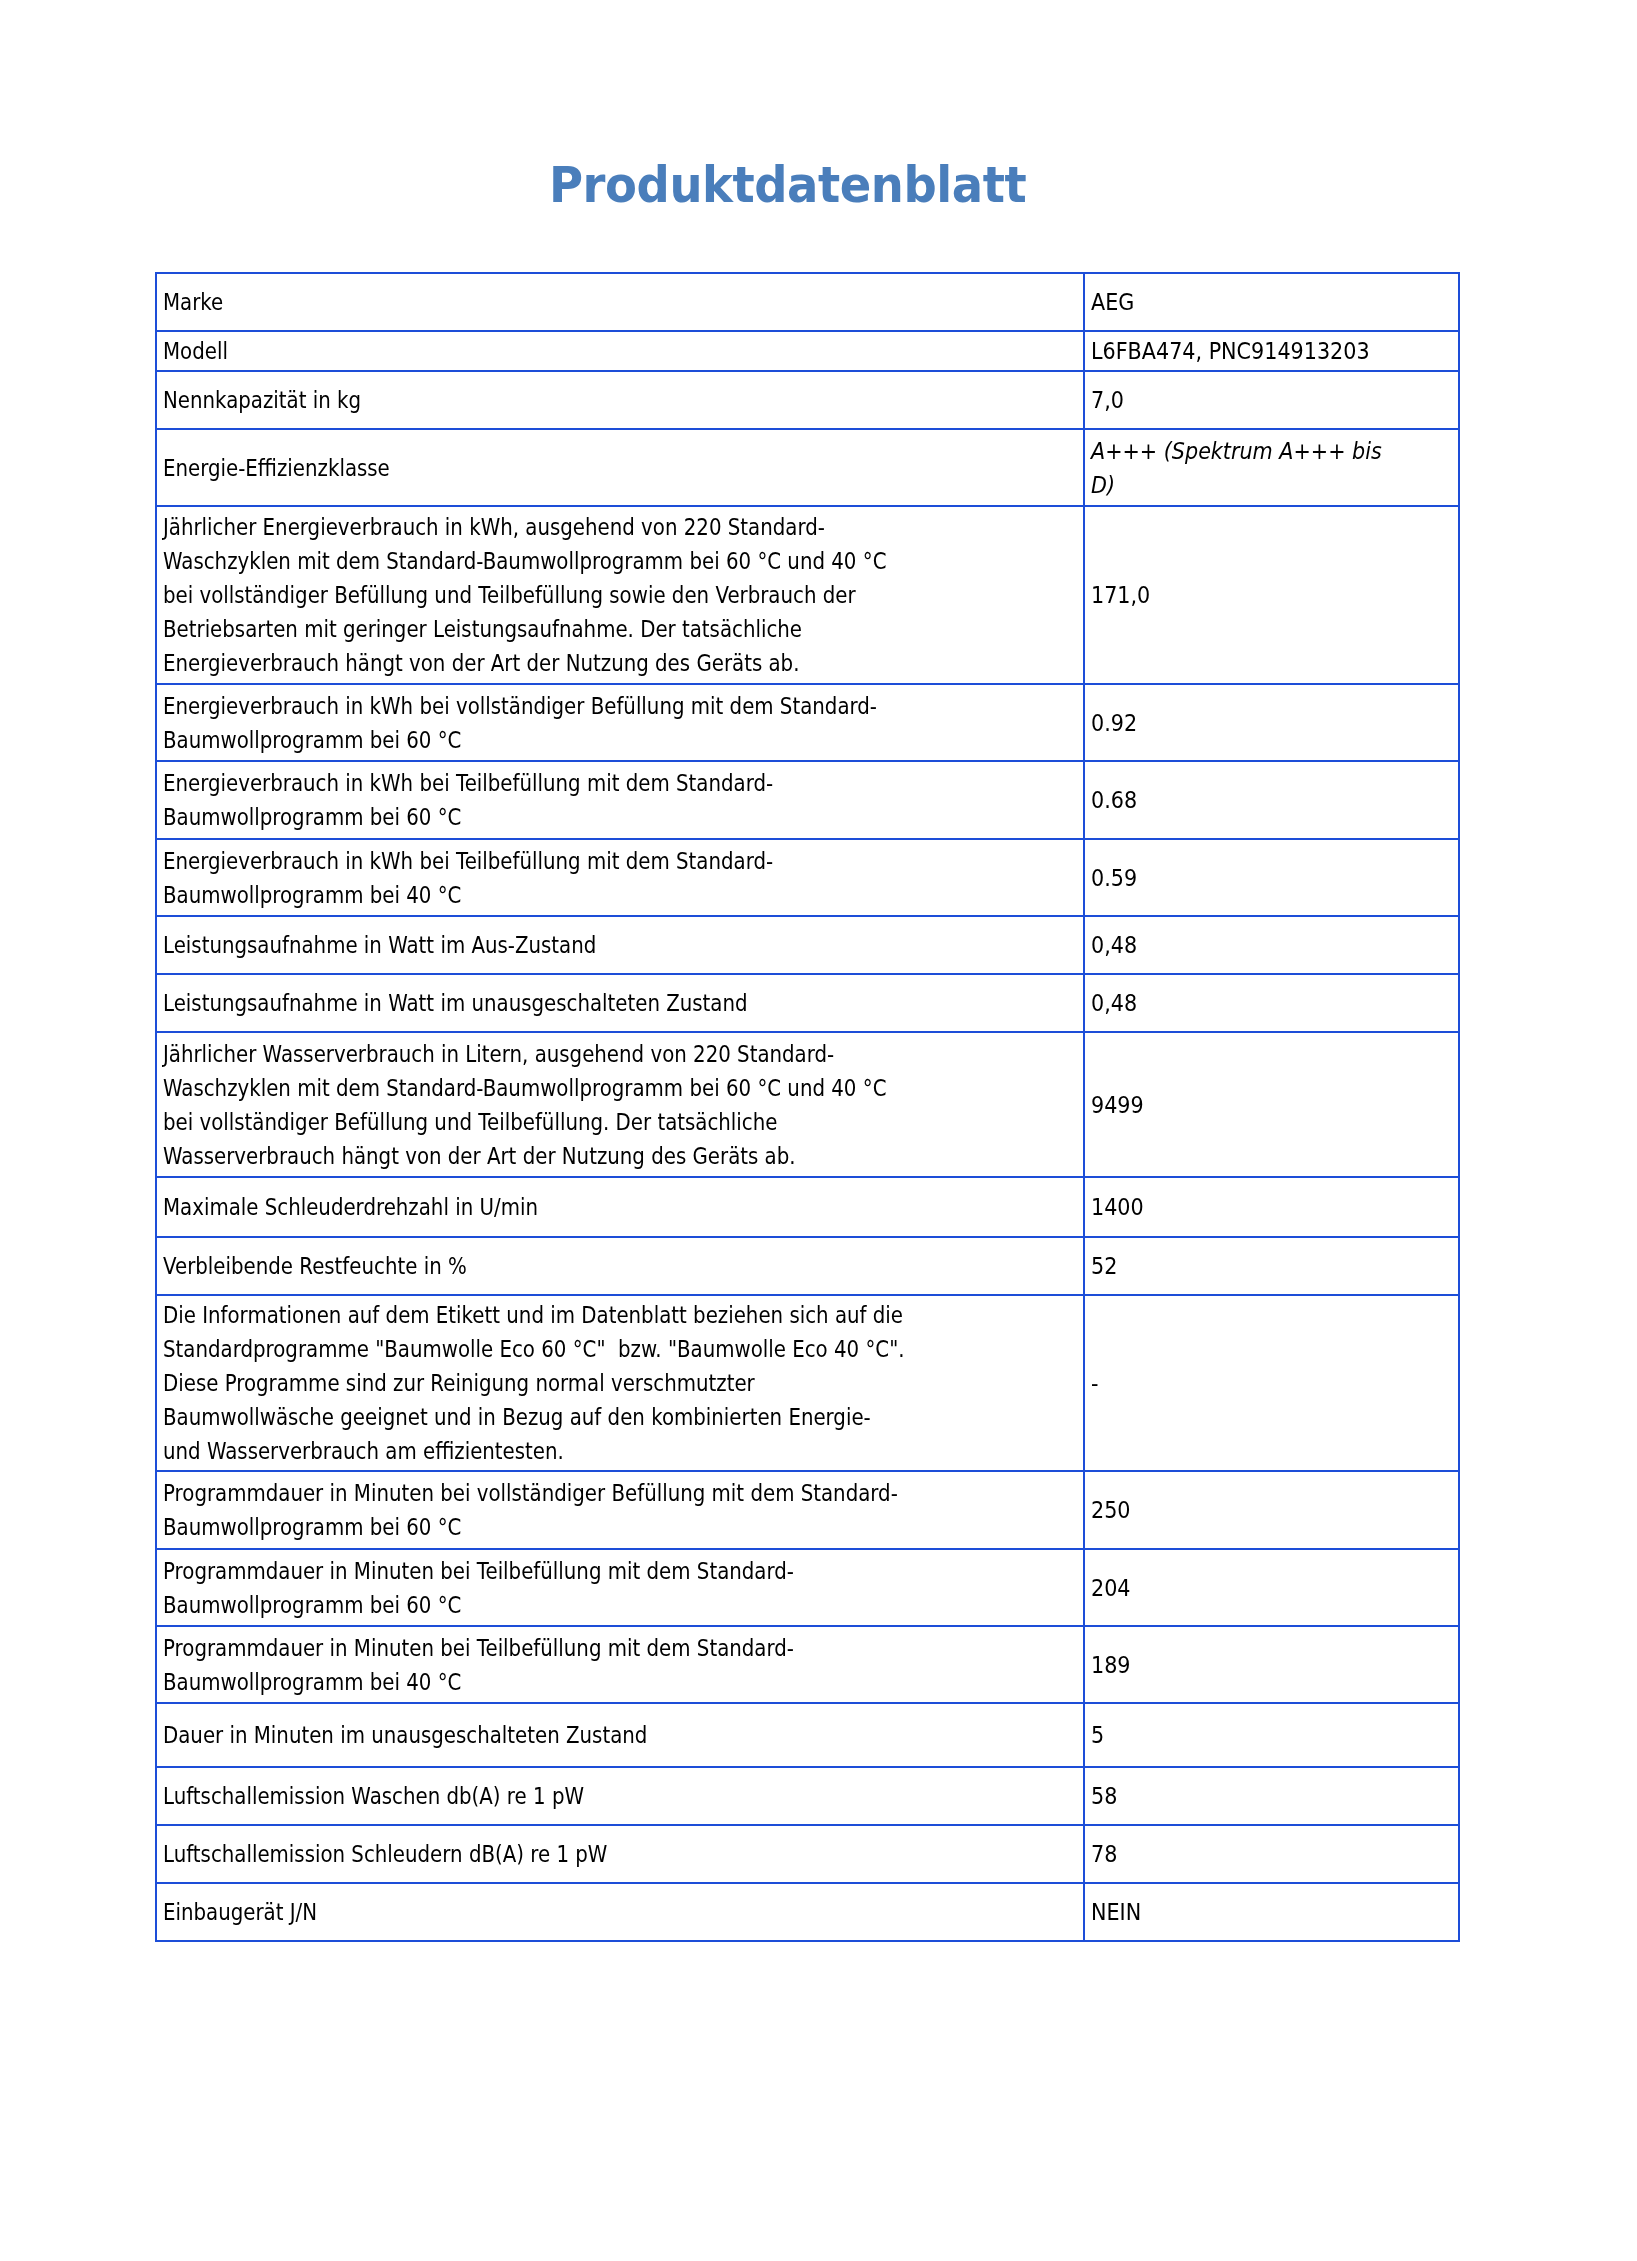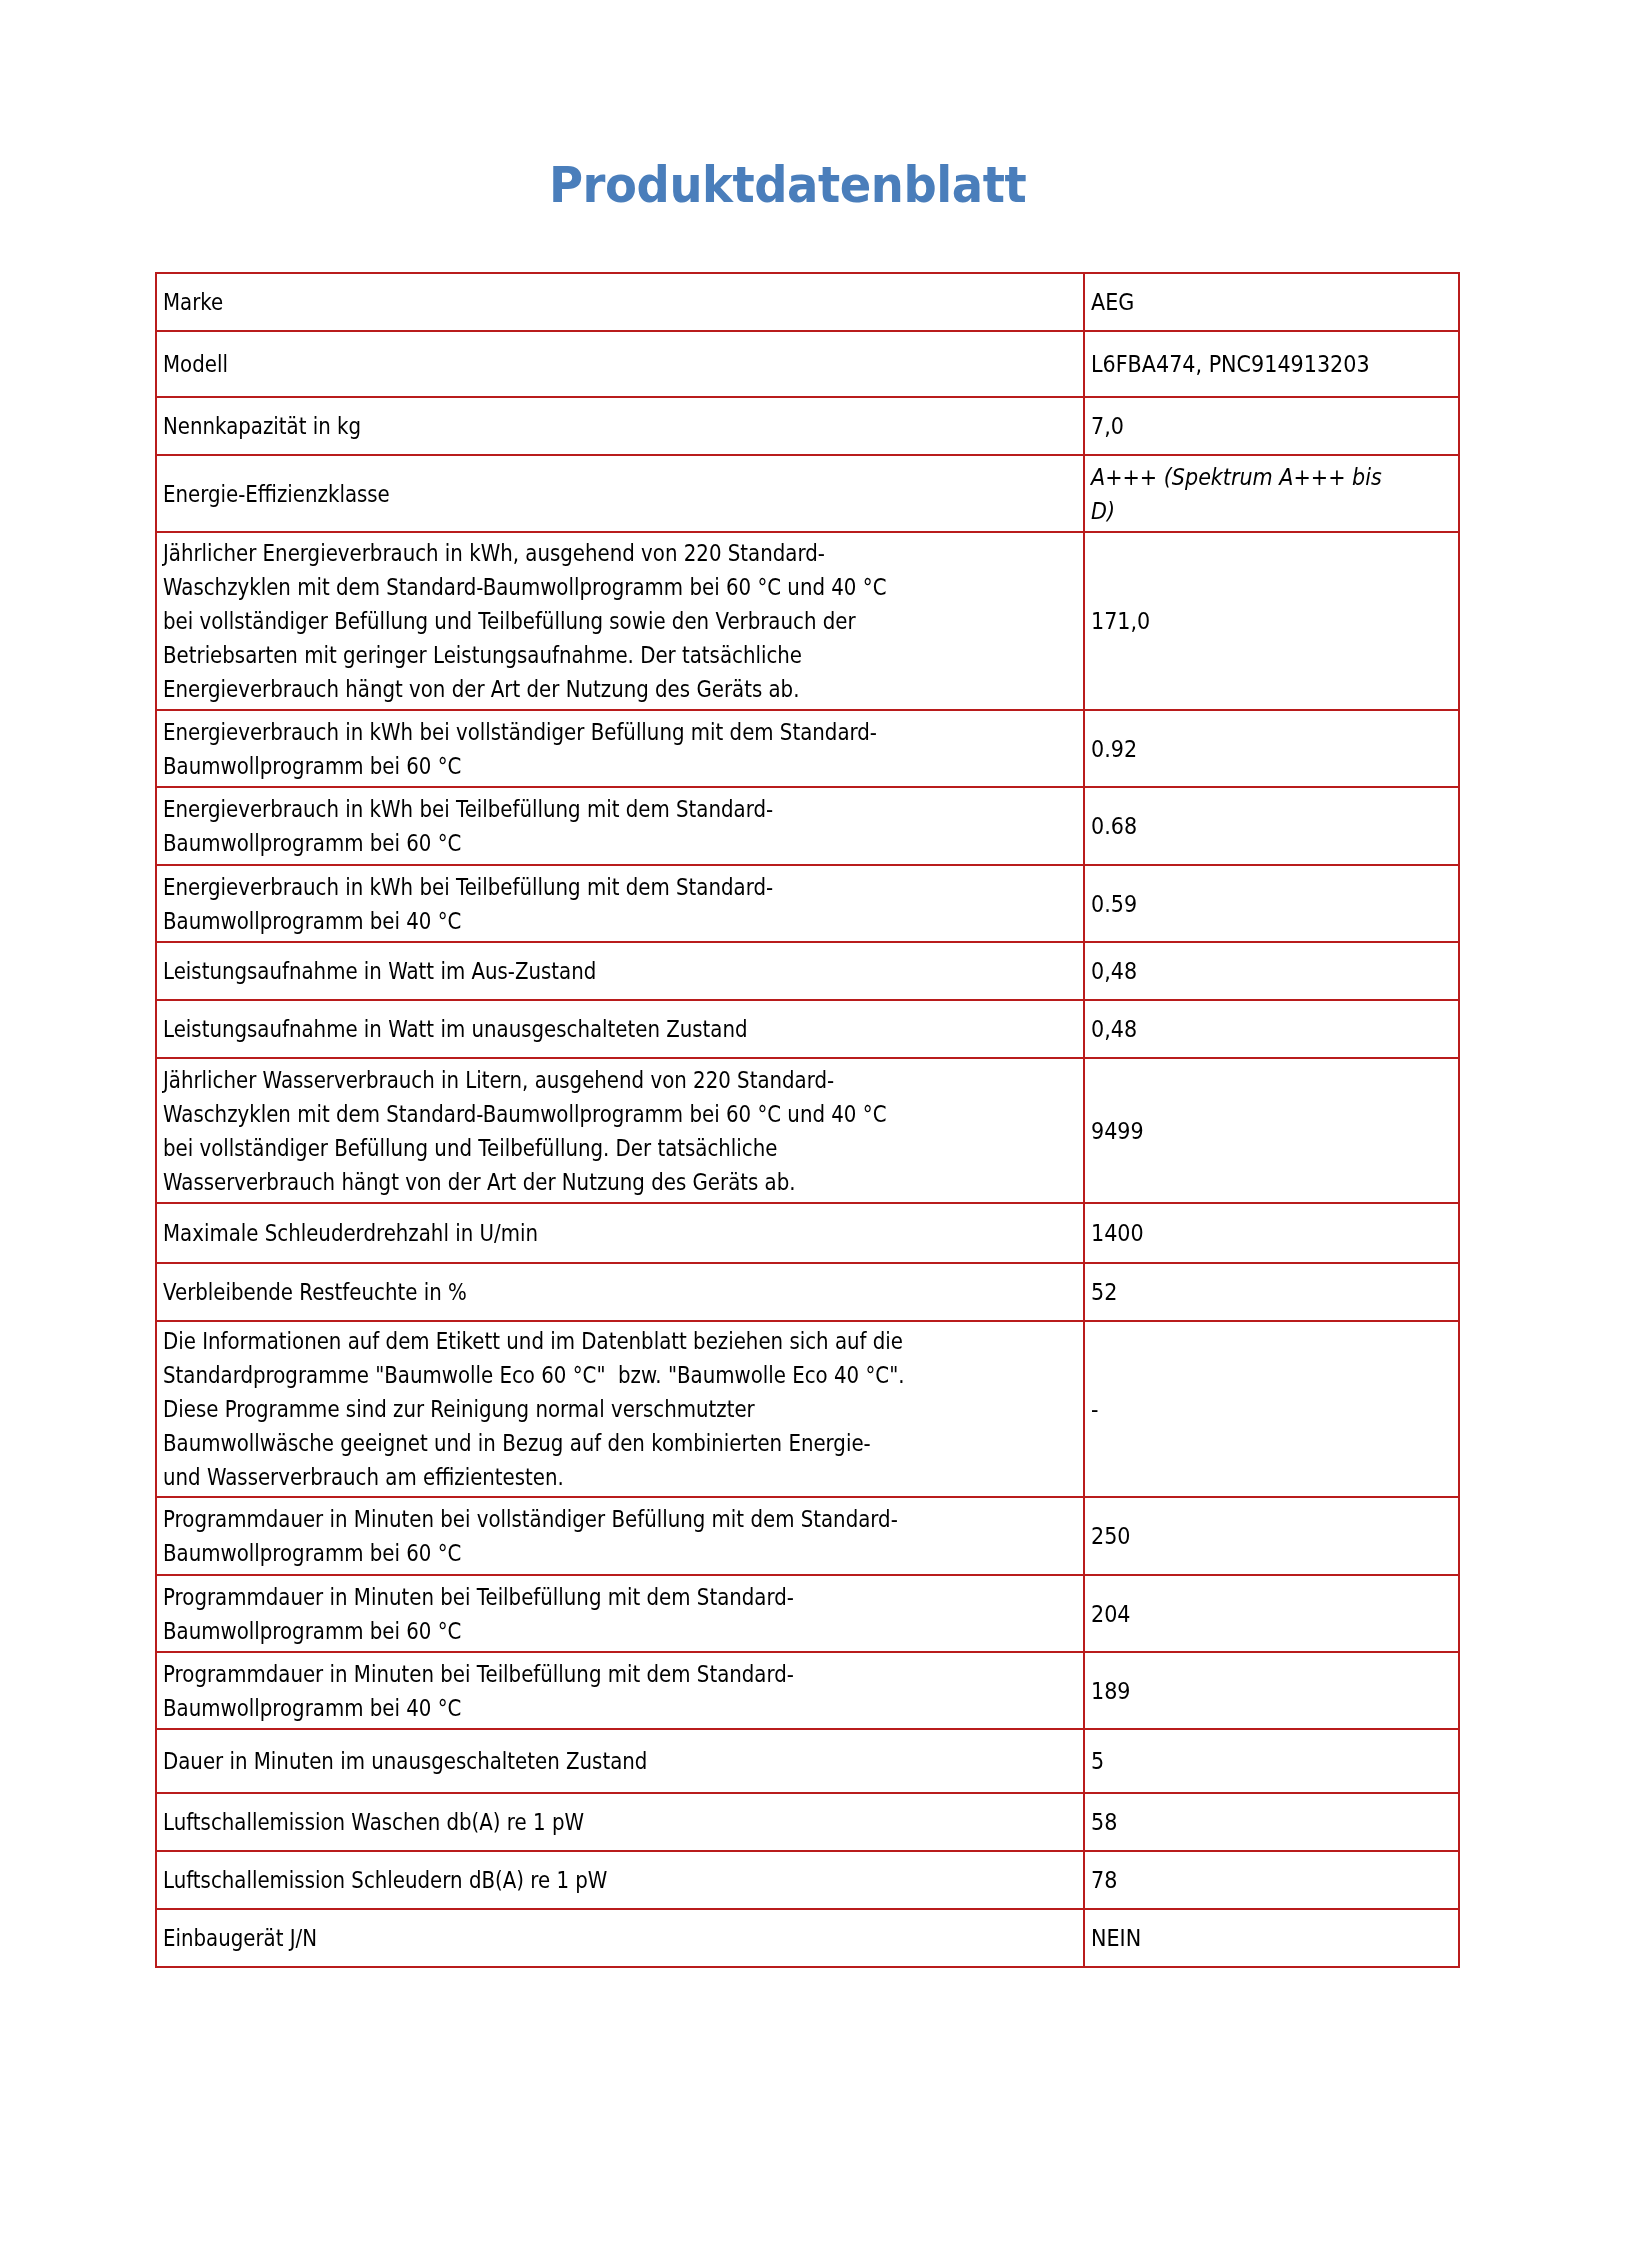--- a/index.html
+++ b/index.html
@@ -34,21 +34,21 @@
     position: absolute;
     left: 155px;
     top: 272px;
     width: 1303px;
     border-collapse: collapse;
     table-layout: fixed;
   }
   table.sheet col.c1 { width: 928px; }
   table.sheet col.c2 { width: 375px; }
   table.sheet td {
-    border: 2px solid #b91c1c;
+    border: 2px solid #1d4ed8;
     padding: 0 6px;
     vertical-align: middle;
     font-family: "DejaVu Sans", sans-serif;
     font-size: 23px;
     line-height: 34px;
     white-space: pre-line;
     overflow: hidden;
   }
   table.sheet td .t {
     display: inline-block;
@@ -69,21 +69,21 @@
 <table class="sheet">
   <colgroup>
       <col class="c1">
       <col class="c2">
     </colgroup>
   <tbody>
     <tr style="height:58px">
       <td><span class="t">Marke</span></td>
       <td class="val"><span class="t">AEG</span></td>
     </tr>
-    <tr style="height:66px">
+    <tr style="height:40px">
       <td><span class="t">Modell</span></td>
       <td class="val"><span class="t">L6FBA474, PNC914913203</span></td>
     </tr>
     <tr style="height:58px">
       <td><span class="t">Nennkapazität in kg</span></td>
       <td class="val"><span class="t">7,0</span></td>
     </tr>
     <tr style="height:77px">
       <td><span class="t">Energie-Effizienzklasse</span></td>
       <td class="val top"><span class="t">A+++ (Spektrum A+++ bis

